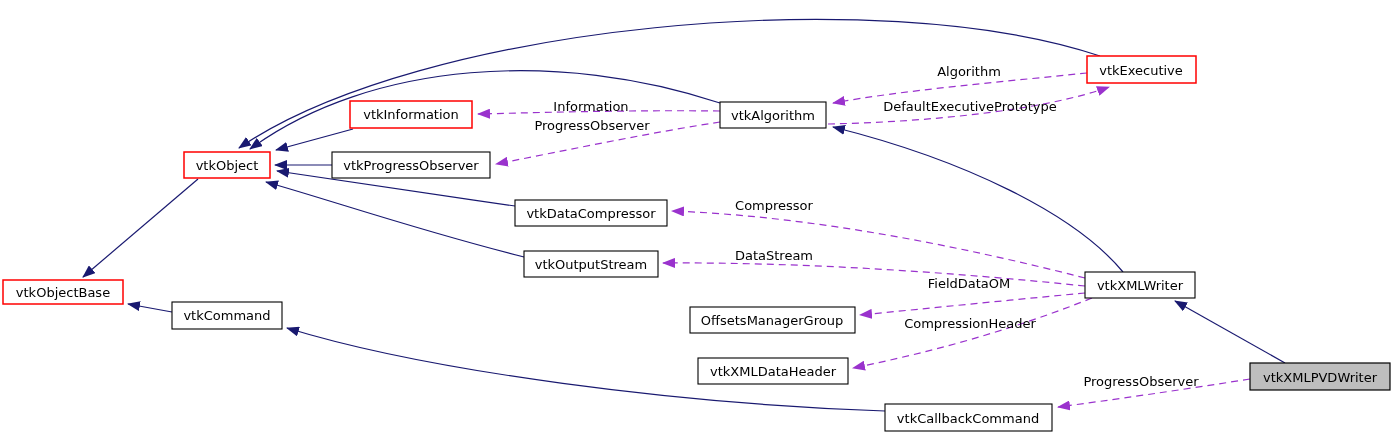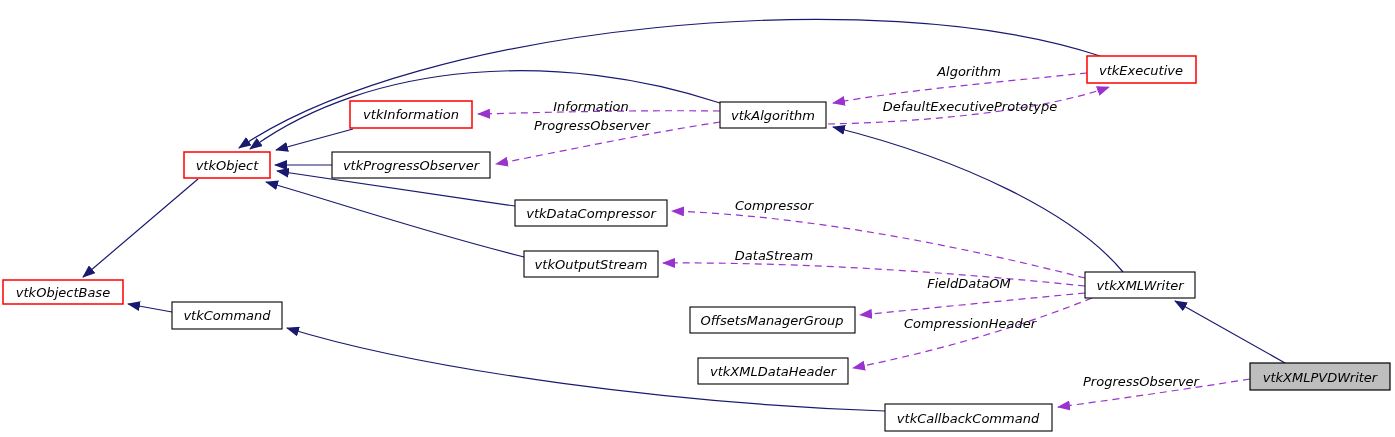--- a/index.html
+++ b/index.html
@@ -6,21 +6,20 @@
     margin: 0;
     padding: 0;
     background: #ffffff;
     font-family: "DejaVu Sans", sans-serif;
   }
   .graph-wrap {
     width: 1395px;
     height: 437px;
     position: relative;
     background: #ffffff;
-    font-style: italic;
   }
   svg { display: block; }
   .node-rect {
     fill: #ffffff;
     stroke: #000000;
     stroke-width: 1.1;
   }
   .node-rect.ref {
     stroke: #ff0000;
     stroke-width: 1.5;

